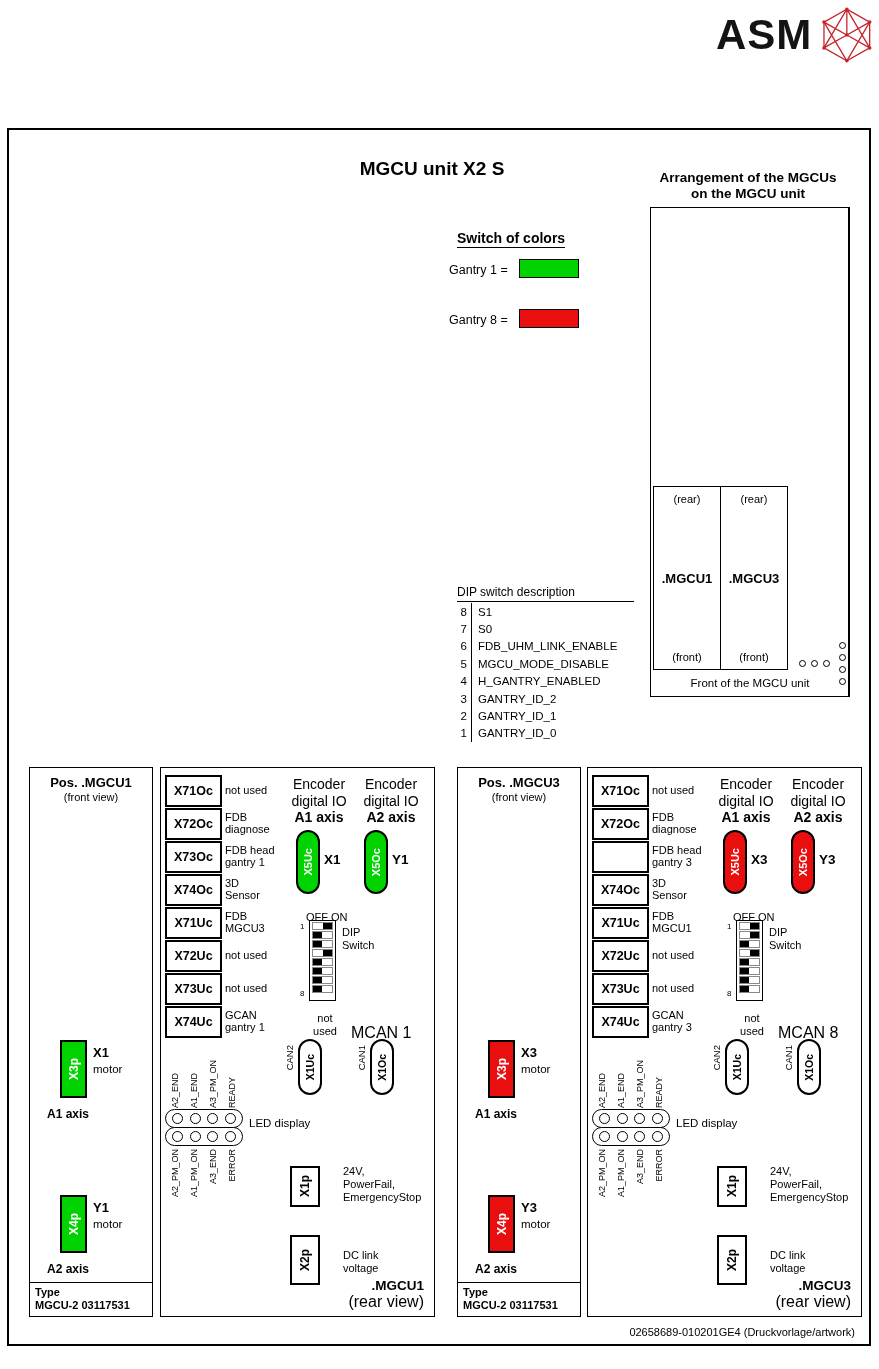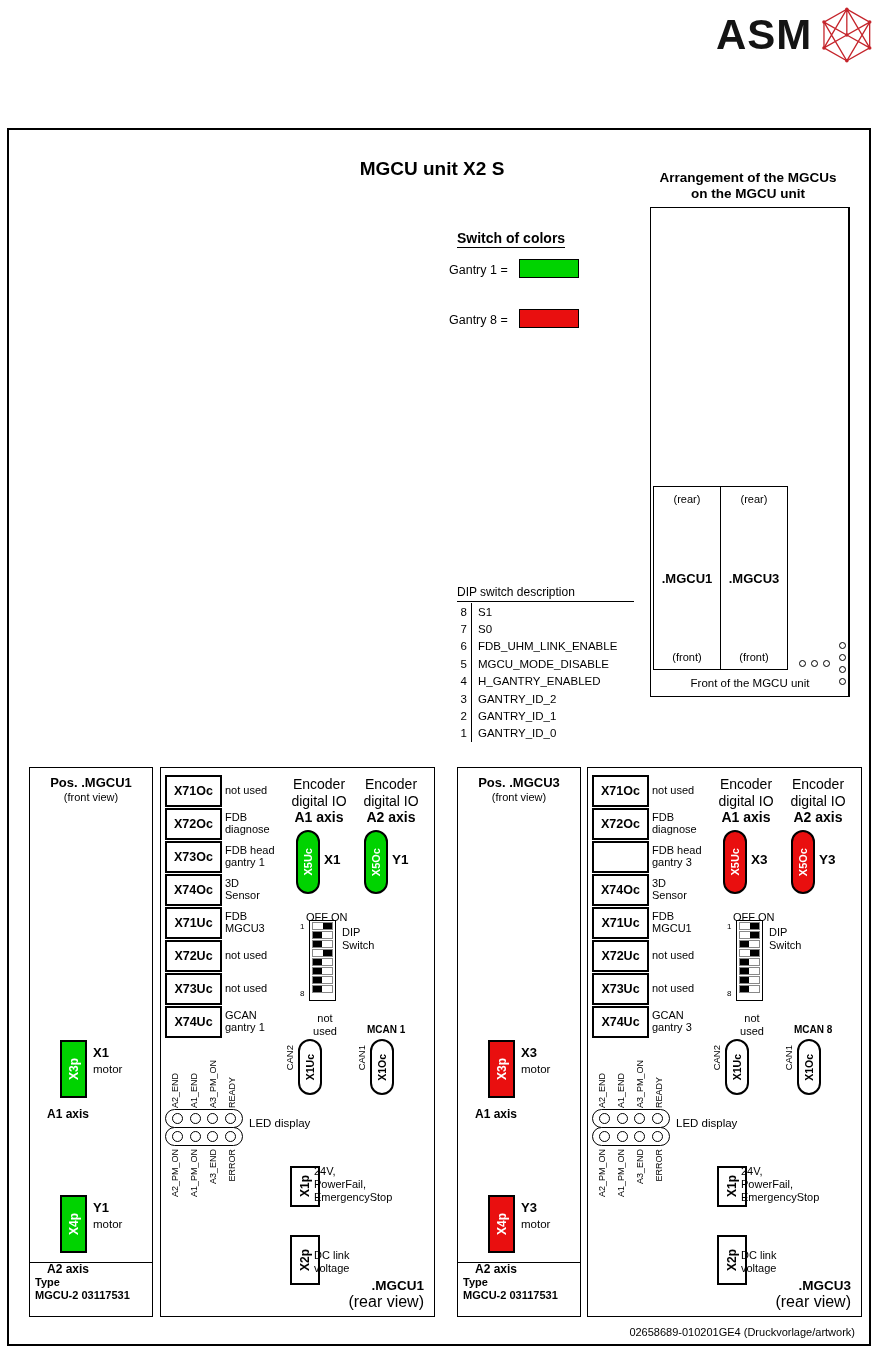--- a/index.html
+++ b/index.html
@@ -28,53 +28,53 @@
 .dtrow .l{border-left:1px solid #000;padding-left:6px;display:flex;align-items:center}
 .pos-box{position:absolute;top:637px;width:124px;height:550px;border:1px solid #000;background:#fff}
 .board-box{position:absolute;top:637px;width:275px;height:550px;border:1px solid #000;background:#fff}
 .pos-t{position:absolute;top:7px;left:0;width:100%;text-align:center;font-weight:700;font-size:13px}
 .pos-v{position:absolute;top:23px;left:0;width:100%;text-align:center;font-size:11px}
 .pconn{position:absolute;left:30px;width:27px;height:58px;border:2px solid #000;display:flex;align-items:center;justify-content:center}
 .pconn .vt{font-weight:700;font-size:12px;color:#fff}
 .midw{position:absolute;left:63px;font-size:11.5px;line-height:1.3}
 .midw .id{font-weight:700;font-size:13px;display:block}
 .axis{position:absolute;left:17px;font-weight:700;font-size:12px}
-.pos-foot{position:absolute;left:0;right:0;bottom:0;border-top:1px solid #000;padding:13px 5px;font-size:11px;font-weight:700;line-height:1.25}
+.pos-foot{position:absolute;left:0;right:0;bottom:0;border-top:1px solid #000;padding:3px 5px;font-size:11px;font-weight:700;line-height:1.25}
 .conn{position:absolute;left:4px;width:57px;height:32px;border:2px solid #000;display:flex;align-items:center;justify-content:center;font-weight:700;font-size:12.5px;background:#fff}
 .conn.r{color:#fff}
 .cdesc{position:absolute;left:64px;width:66px;height:32px;display:flex;align-items:center;font-size:11px;line-height:1.08}
 .enc-h{position:absolute;top:8px;font-size:14px;line-height:1.18;text-align:center}
 .enc-h .ax{font-weight:700}
 .oval{position:absolute;top:62px;width:24px;height:64px;border:2px solid #000;border-radius:13px;display:flex;align-items:center;justify-content:center}
 .oval .vt{font-weight:700;font-size:11px}
 .oval.g .vt,.oval.r .vt{color:#fff}
 .encid{position:absolute;top:84px;font-weight:700;font-size:13.5px}
 .offon{position:absolute;left:145px;top:143px;font-size:11px}
 .dipnum{position:absolute;left:139px;font-size:8px}
 .dip-body{position:absolute;left:148px;top:152px;width:27px;height:81px;border:1px solid #000;padding-top:1px;background:#fff}
 .diprow{height:8px;margin:0 2px 1px 2px;border:1px solid #888;position:relative;background:#fff}
 .nub{position:absolute;top:0;bottom:0;width:9px;background:#000}
 .nub[data-state="off"]{left:0}
 .nub[data-state="on"]{right:0}
 .diplab{position:absolute;left:181px;top:158px;font-size:11px;line-height:1.2}
 .notused{position:absolute;left:143px;top:244px;width:42px;text-align:center;font-size:11px;line-height:1.15}
-.mcan{position:absolute;left:206px;top:256px;font-weight:700;font-size:10px}
+.mcan{position:absolute;left:190px;top:256px;font-weight:400;font-size:16px}
 .rotlab{position:absolute;font-size:9.5px}
 .coval{position:absolute;top:271px;width:24px;height:56px;border:2px solid #000;border-radius:12px;display:flex;align-items:center;justify-content:center;background:#fff}
 .coval .vt{font-weight:700;font-size:10.5px}
 .vlbox{position:absolute;left:4px;width:78px}
 .vlabel{position:absolute;font-size:9px}
 .vlabel.bt{bottom:0}
 .vlabel.tp{top:0}
 .pill{position:absolute;left:4px;width:78px;height:19px;border:1px solid #000;border-radius:9.5px;display:flex;align-items:center;justify-content:space-evenly;background:#fff}
 .led{width:11px;height:11px;border:1px solid #000;border-radius:50%;background:#fff}
 .ledlab{position:absolute;left:88px;top:349px;font-size:11.5px}
 .pwr{position:absolute;left:129px;width:30px;border:2px solid #000;display:flex;align-items:center;justify-content:center;background:#fff}
 .pwr .vt{font-weight:700;font-size:12px}
-.pdesc{position:absolute;left:153px;font-size:11px;line-height:1.18}
+.pdesc{position:absolute;left:182px;font-size:11px;line-height:1.18}
 .bfoot{position:absolute;right:10px;top:510px;text-align:right}
 .bfoot .nm{font-weight:700;font-size:13.5px}
 .bfoot .vw{font-size:16px}
 #docFoot{position:absolute;right:14px;bottom:6px;font-size:11px}
 </style>
 </head>
 <body>
 
 <div id="logo">
   <span class="txt">ASM</span>

